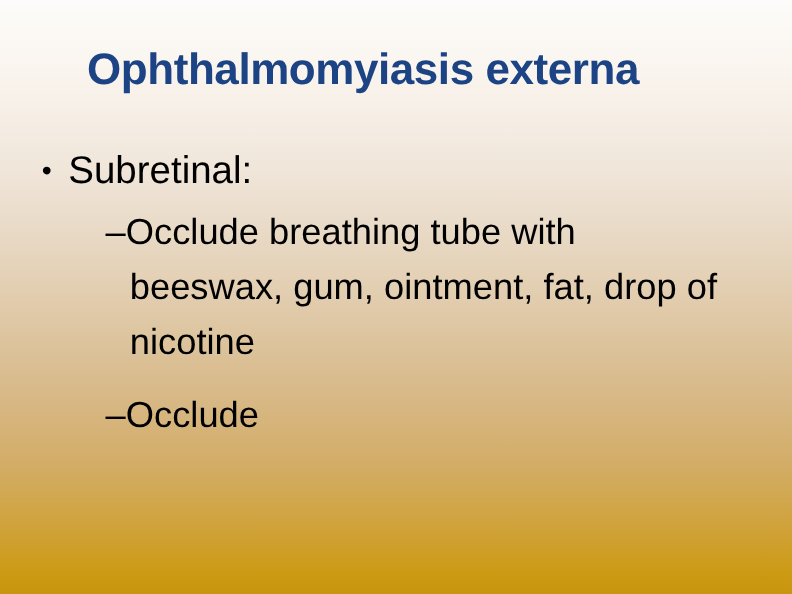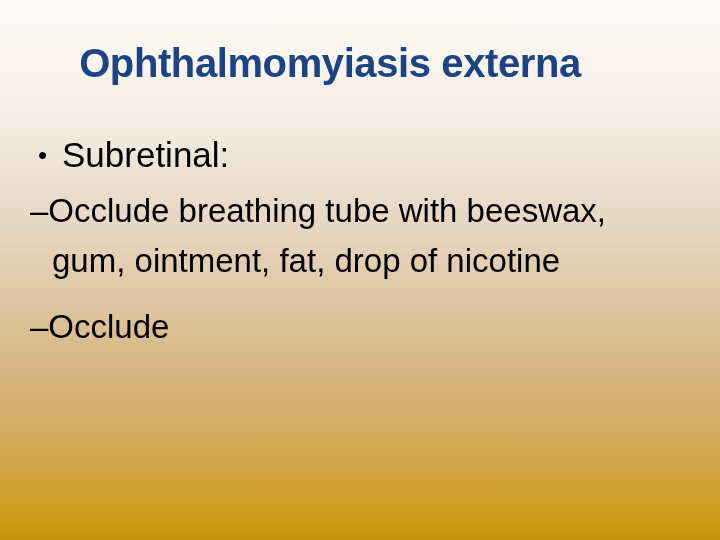--- a/index.html
+++ b/index.html
@@ -69,21 +69,21 @@
     position: absolute;
     left: 38px;
     top: 0;
     font-size: 26px;
     line-height: 46px;
     color: #000000;
   }
 
   .lvl2 {
     position: relative;
-    padding-left: 52px;
+    padding-left: 118px;
     padding-right: 50px;
     font-size: 33px;
     line-height: 50px;
     color: #000000;
     text-indent: -22px;
   }
   .lvl2 .marker {
     color: #000000;
   }
 

